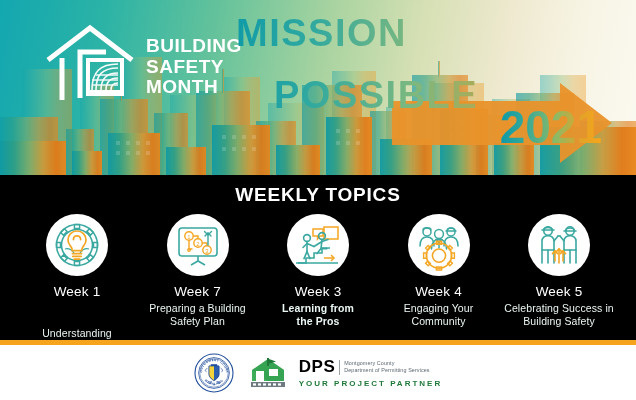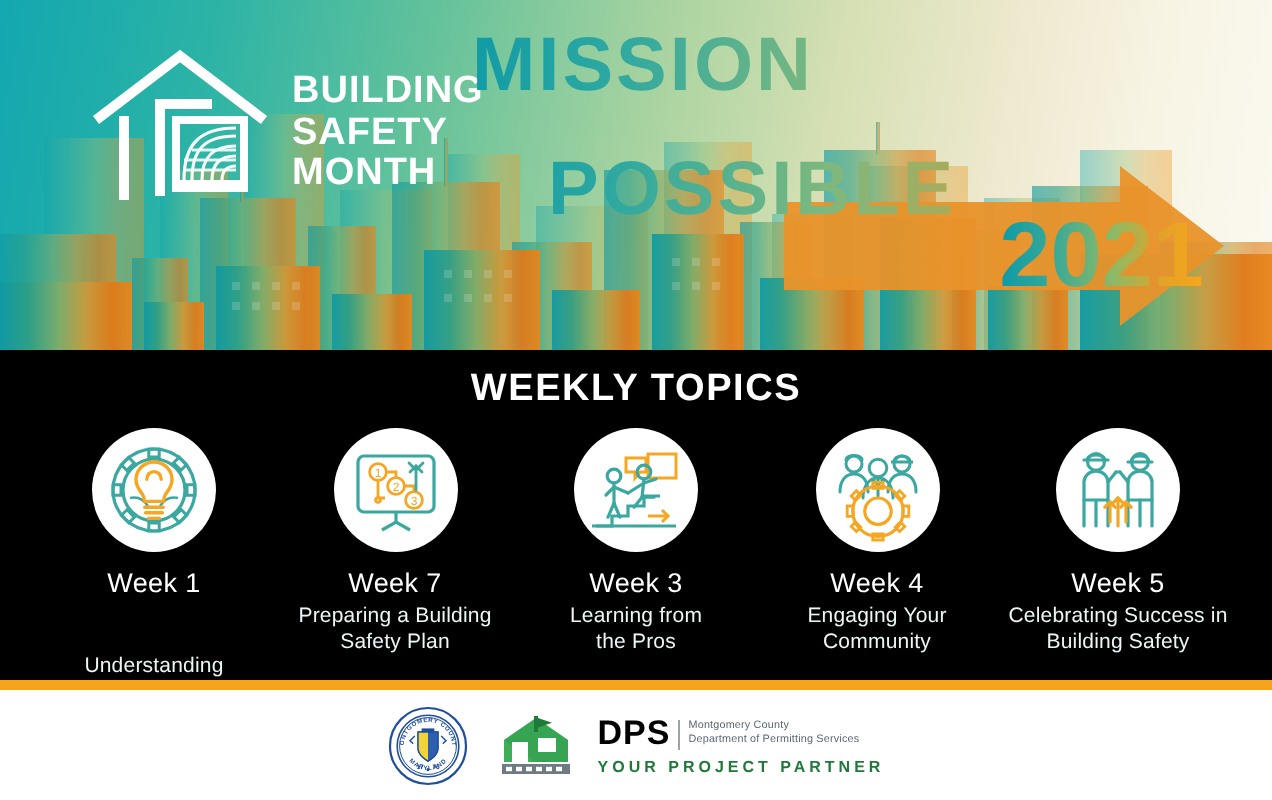--- a/index.html
+++ b/index.html
@@ -402,21 +402,21 @@
               <path d="M29 29.6 l6 0"></path>
             </g>
 
             <g fill="none" stroke="#f5a623" stroke-width="1.5">
               <path d="M32 39 l10 0"></path>
               <path d="M39 36 l3 3 -3 3"></path>
             </g>
           </svg>
         </div>
         <div class="week-label">Week 3</div>
-        <div class="week-desc" style="white-space: pre-line;">Learning from
+        <div class="week-desc" style="white-space: pre-line; font-weight: bold;">Learning from
 the Pros</div>
       </div>
 
       <div class="week">
         <div class="week-icon">
           <svg viewBox="0 0 52 52">
 
             <g fill="none" stroke="#3aa8a0" stroke-width="1.5" stroke-linecap="round">
 
               <circle cx="14" cy="13" r="4"></circle>

